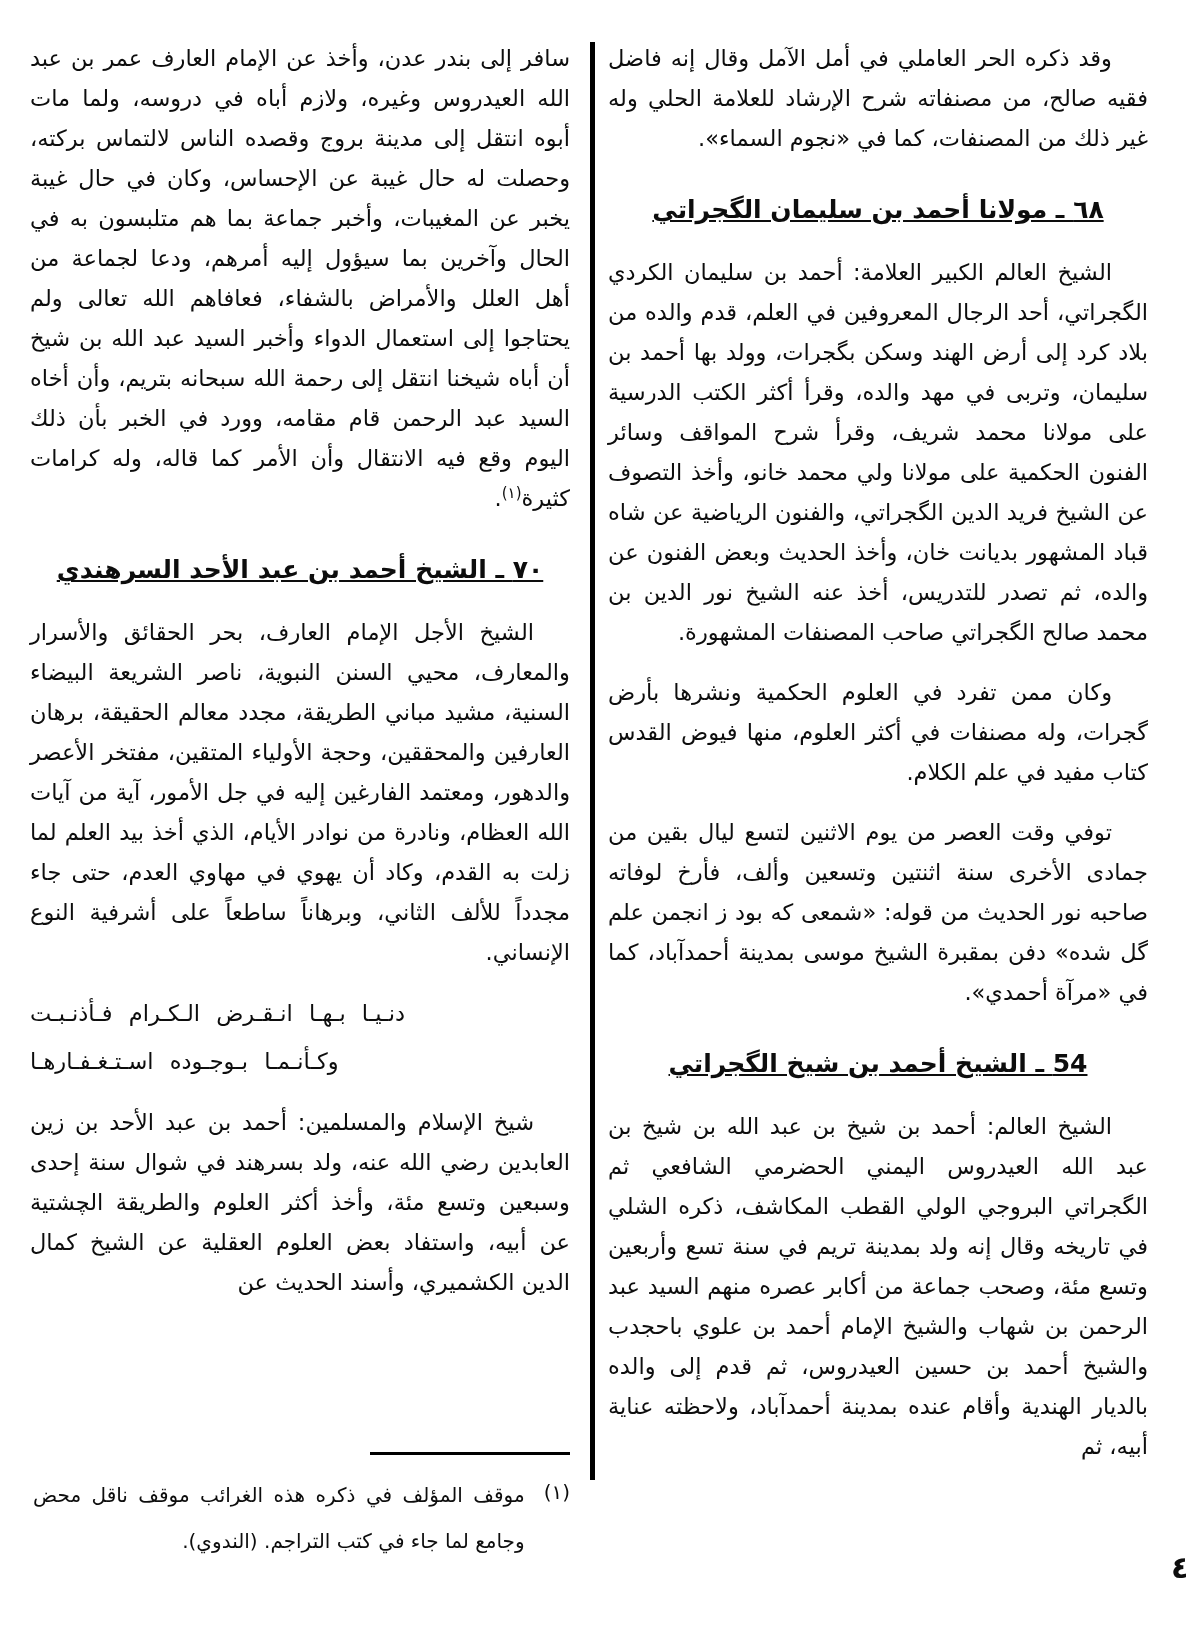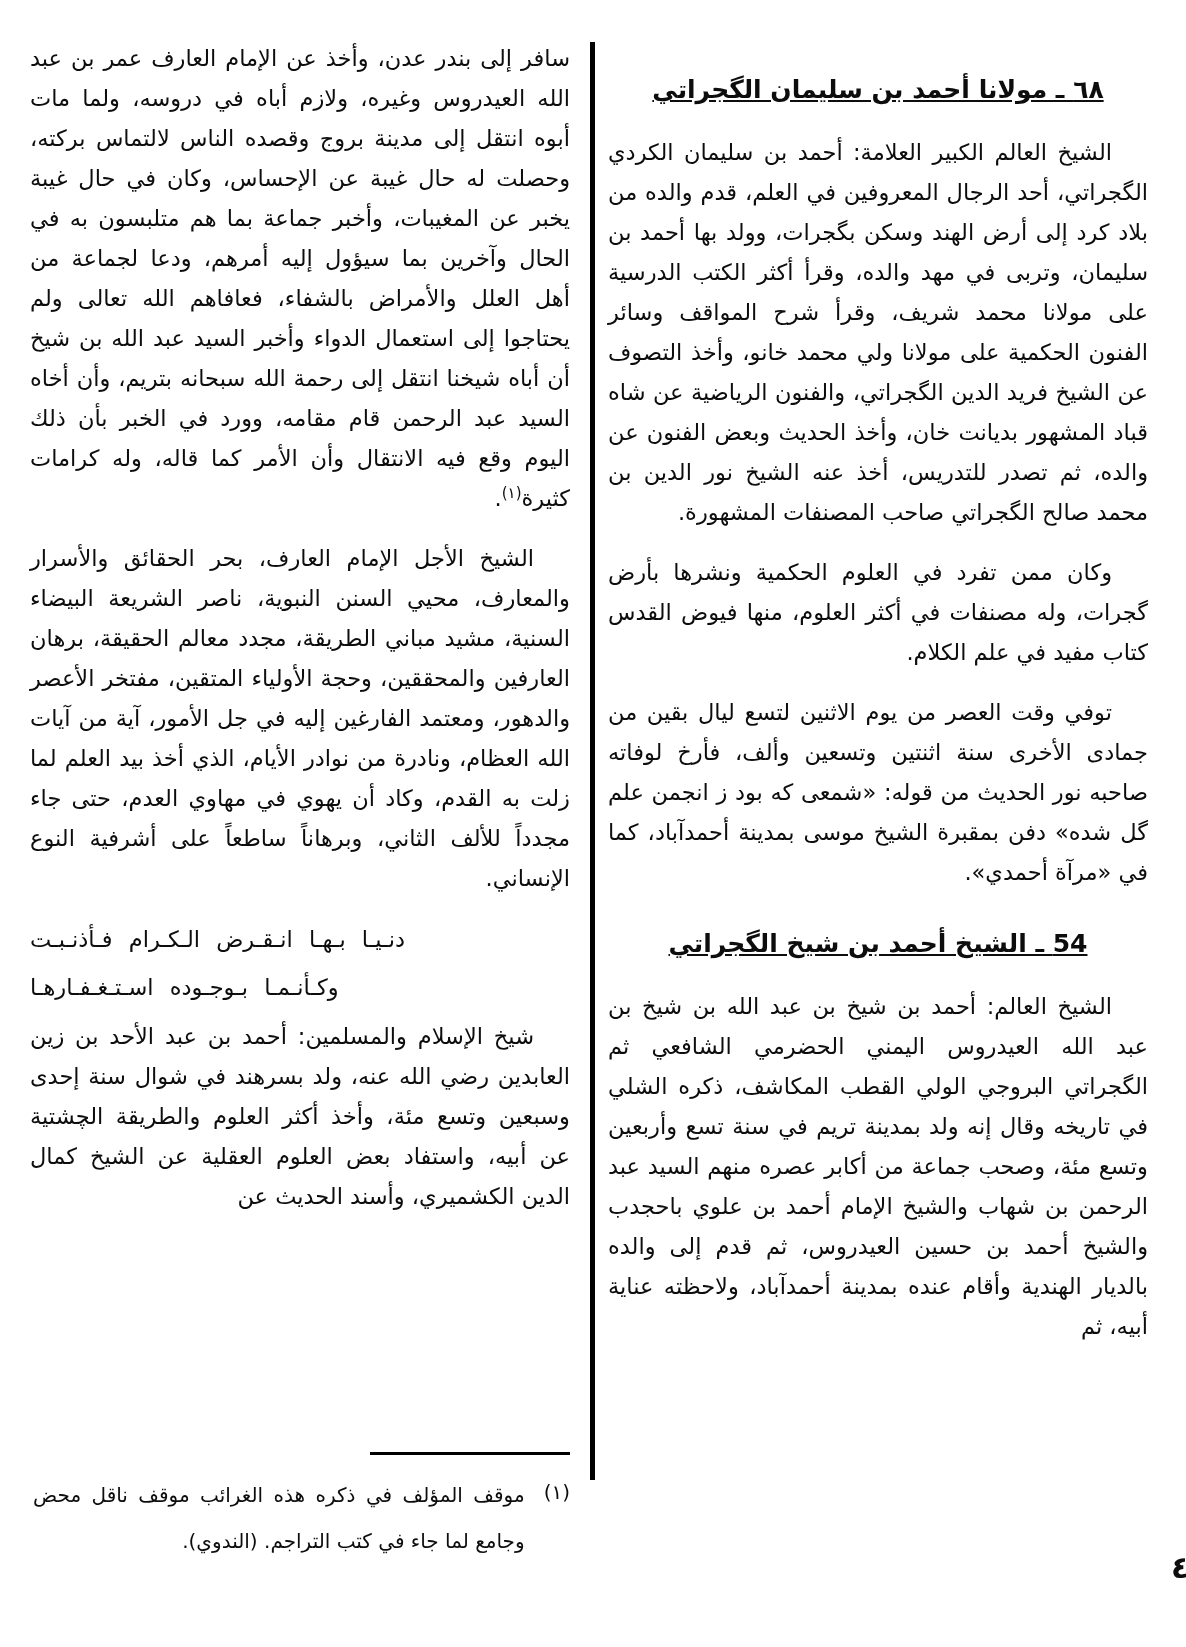--- a/index.html
+++ b/index.html
@@ -48,21 +48,21 @@
     text-decoration: underline;
   }
   .verse-line {
     font-size: 22.5px;
     line-height: 42px;
     white-space: nowrap;
     word-spacing: 9px;
     text-align: left;
   }
   .verse-1 { margin: 20px 70px 0 0; }
-  .verse-2 { margin: 6px 160px 8px 0; }
+  .verse-2 { margin: 6px 160px 20px 0; }
   .fn-ref {
     font-size: 15px;
     vertical-align: super;
     line-height: 0;
   }
   .footnote {
     position: absolute;
     left: 30px;
     top: 1452px;
     width: 540px;
@@ -102,30 +102,32 @@
   }
 </style>
 </head>
 <body>
 
 <div class="page">
 
   <div class="divider"></div>
 
   <div class="column col-right">
+    <p class="para">وقد ذكره الحر العاملي في أمل الآمل وقال إنه فاضل فقيه صالح، من مصنفاته شرح الإرشاد للعلامة الحلي وله غير ذلك من المصنفات، كما في «نجوم السماء».</p>
     <h3 class="entry-heading">٦٨ ـ مولانا أحمد بن سليمان الگجراتي</h3>
     <p class="para">الشيخ العالم الكبير العلامة: أحمد بن سليمان الكردي الگجراتي، أحد الرجال المعروفين في العلم، قدم والده من بلاد كرد إلى أرض الهند وسكن بگجرات، وولد بها أحمد بن سليمان، وتربى في مهد والده، وقرأ أكثر الكتب الدرسية على مولانا محمد شريف، وقرأ شرح المواقف وسائر الفنون الحكمية على مولانا ولي محمد خانو، وأخذ التصوف عن الشيخ فريد الدين الگجراتي، والفنون الرياضية عن شاه قباد المشهور بديانت خان، وأخذ الحديث وبعض الفنون عن والده، ثم تصدر للتدريس، أخذ عنه الشيخ نور الدين بن محمد صالح الگجراتي صاحب المصنفات المشهورة.</p>
     <p class="para">وكان ممن تفرد في العلوم الحكمية ونشرها بأرض گجرات، وله مصنفات في أكثر العلوم، منها فيوض القدس كتاب مفيد في علم الكلام.</p>
     <p class="para">توفي وقت العصر من يوم الاثنين لتسع ليال بقين من جمادى الأخرى سنة اثنتين وتسعين وألف، فأرخ لوفاته صاحبه نور الحديث من قوله: «شمعى كه بود ز انجمن علم گل شده» دفن بمقبرة الشيخ موسى بمدينة أحمدآباد، كما في «مرآة أحمدي».</p>
     <h3 class="entry-heading">54 ـ الشيخ أحمد بن شيخ الگجراتي</h3>
     <p class="para">الشيخ العالم: أحمد بن شيخ بن عبد الله بن شيخ بن عبد الله العيدروس اليمني الحضرمي الشافعي ثم الگجراتي البروجي الولي القطب المكاشف، ذكره الشلي في تاريخه وقال إنه ولد بمدينة تريم في سنة تسع وأربعين وتسع مئة، وصحب جماعة من أكابر عصره منهم السيد عبد الرحمن بن شهاب والشيخ الإمام أحمد بن علوي باحجدب والشيخ أحمد بن حسين العيدروس، ثم قدم إلى والده بالديار الهندية وأقام عنده بمدينة أحمدآباد، ولاحظته عناية أبيه، ثم</p>
   </div>
 
   <div class="column col-left">
     <p class="para continuation"><span>سافر إلى بندر عدن، وأخذ عن الإمام العارف عمر بن عبد الله العيدروس وغيره، ولازم أباه في دروسه، ولما مات أبوه انتقل إلى مدينة بروج وقصده الناس لالتماس بركته، وحصلت له حال غيبة عن الإحساس، وكان في حال غيبة يخبر عن المغيبات، وأخبر جماعة بما هم متلبسون به في الحال وآخرين بما سيؤول إليه أمرهم، ودعا لجماعة من أهل العلل والأمراض بالشفاء، فعافاهم الله تعالى ولم يحتاجوا إلى استعمال الدواء وأخبر السيد عبد الله بن شيخ أن أباه شيخنا انتقل إلى رحمة الله سبحانه بتريم، وأن أخاه السيد عبد الرحمن قام مقامه، وورد في الخبر بأن ذلك اليوم وقع فيه الانتقال وأن الأمر كما قاله، وله كرامات كثيرة</span><sup class="fn-ref">(١)</sup><span>.</span></p>
+    <h3 class="entry-heading">٧٠ ـ الشيخ أحمد بن عبد الأحد السرهندي</h3>
     <p class="para">الشيخ الأجل الإمام العارف، بحر الحقائق والأسرار والمعارف، محيي السنن النبوية، ناصر الشريعة البيضاء السنية، مشيد مباني الطريقة، مجدد معالم الحقيقة، برهان العارفين والمحققين، وحجة الأولياء المتقين، مفتخر الأعصر والدهور، ومعتمد الفارغين إليه في جل الأمور، آية من آيات الله العظام، ونادرة من نوادر الأيام، الذي أخذ بيد العلم لما زلت به القدم، وكاد أن يهوي في مهاوي العدم، حتى جاء مجدداً للألف الثاني، وبرهاناً ساطعاً على أشرفية النوع الإنساني.</p>
     <div class="verse-line verse-1">دنـيـا بـهـا انـقـرض الـكـرام فـأذنـبـت</div>
     <div class="verse-line verse-2">وكـأنـمـا بـوجـوده اسـتـغـفـارهـا</div>
     <p class="para">شيخ الإسلام والمسلمين: أحمد بن عبد الأحد بن زين العابدين رضي الله عنه، ولد بسرهند في شوال سنة إحدى وسبعين وتسع مئة، وأخذ أكثر العلوم والطريقة الچشتية عن أبيه، واستفاد بعض العلوم العقلية عن الشيخ كمال الدين الكشميري، وأسند الحديث عن</p>
   </div>
 
   <div class="footnote">
     <div class="footnote-rule"></div>
     <div class="footnote-body">
       <span class="fn-marker">(١)</span>

